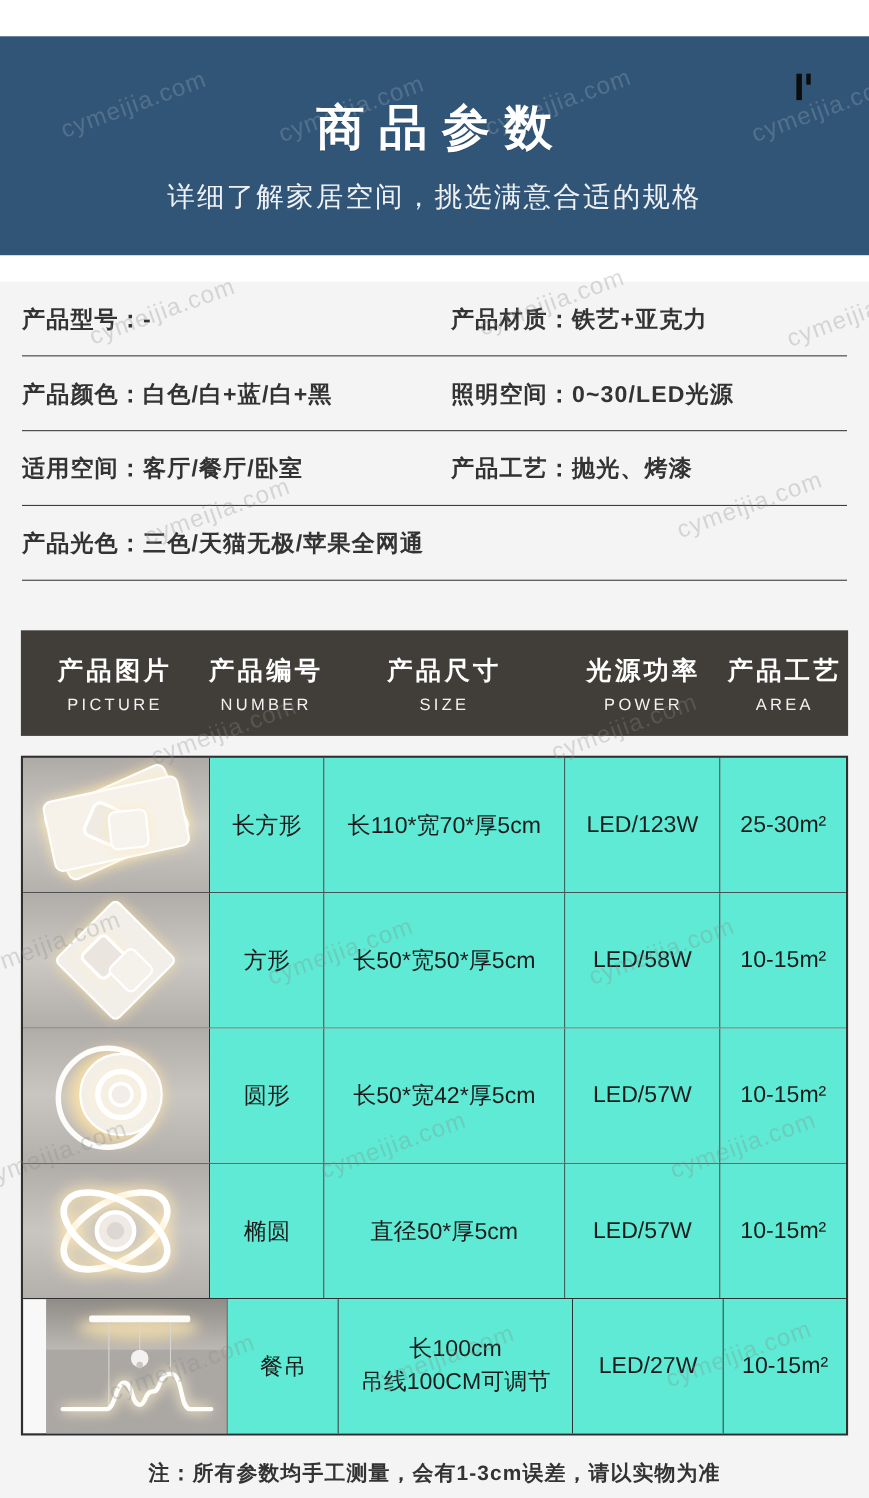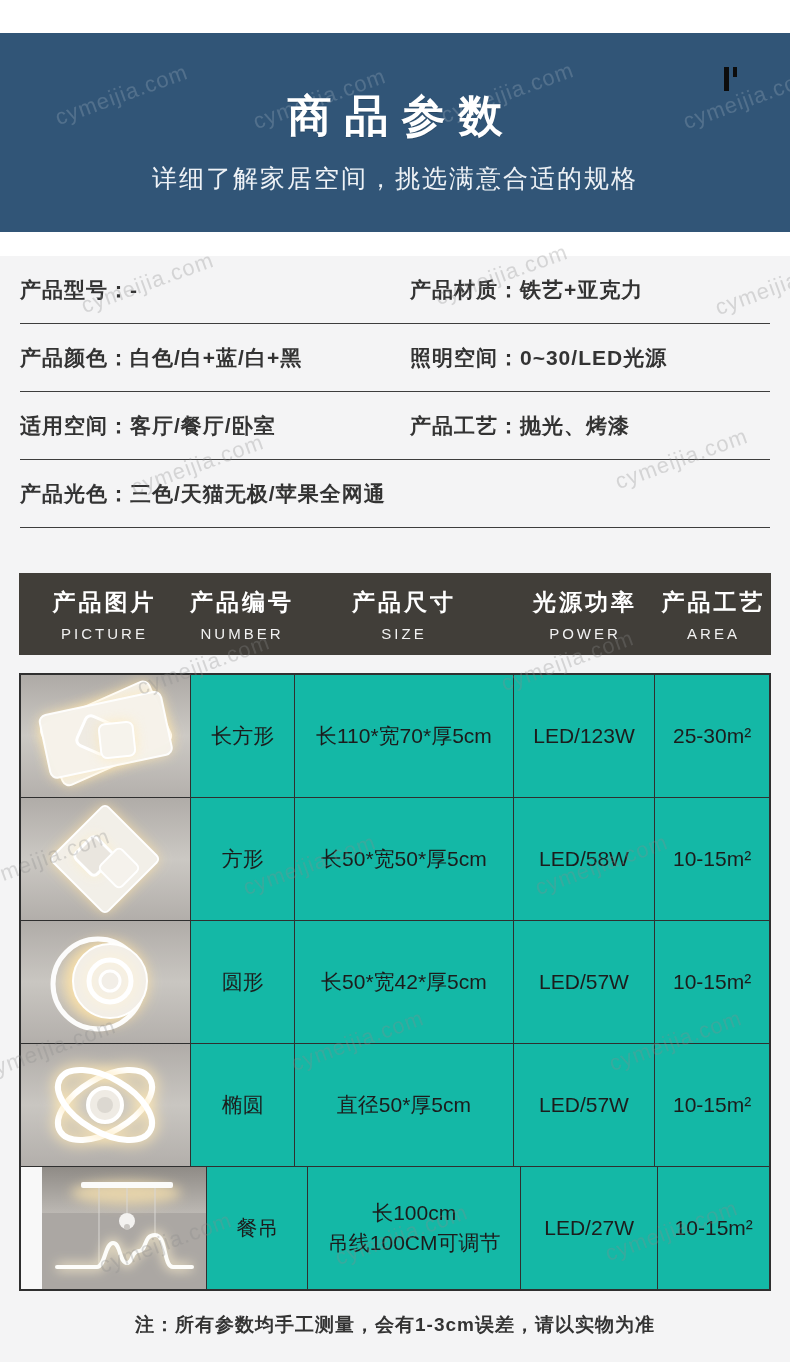--- a/index.html
+++ b/index.html
@@ -28,32 +28,32 @@
     display:flex;align-items:center;height:67px;
     border-bottom:1px solid #3d3d3d;
     font-size:21px;font-weight:600;color:#333;letter-spacing:1px;
   }
   .spec-item{white-space:nowrap;}
   .spec-item.first{width:390px;}
   .spec-label,.spec-value{display:inline;}
 
   
   .table-wrap{margin:45px 19px 0 19px;}
-  .thead{display:flex;background:#413e39;height:82px;align-items:center;color:#fff;}
+  .thead{display:flex;background:#413e39;height:96px;align-items:center;color:#fff;}
   .th{display:flex;flex-direction:column;align-items:center;justify-content:center;}
   .th-zh{font-size:23px;font-weight:bold;letter-spacing:3px;}
   .th-en{font-size:15px;letter-spacing:3px;margin-top:7px;color:#f2f2f2;}
   .c0{width:171px;} .c1{width:104px;} .c2{width:220px;} .c3{width:142px;} .c4{width:115px;}
   .tbody{margin-top:18px;border:2px solid #2f2f2f;background:#f8f8f8;}
   .trow{display:flex;height:122px;border-bottom:1px solid #2f2f2f;}
   .trow:last-child{border-bottom:none;margin-left:21px;}
   .td{
     display:flex;flex-direction:column;align-items:center;justify-content:center;
     border-right:1px solid #2f2f2f;font-size:21px;color:#1c1c1c;font-weight:500;
-    text-align:center;background:#14b8a6;
+    text-align:center;background:#5eead4;
   }
   .td:last-child{border-right:none;}
   .td.pic{padding:0;background:#b5b1ad;overflow:hidden;}
   .td.pic svg{display:block;}
   .size-line{line-height:30px;}
 
   
   .footer-note{
     margin-top:21px;text-align:center;font-size:19px;font-weight:600;
     color:#333;letter-spacing:1px;

